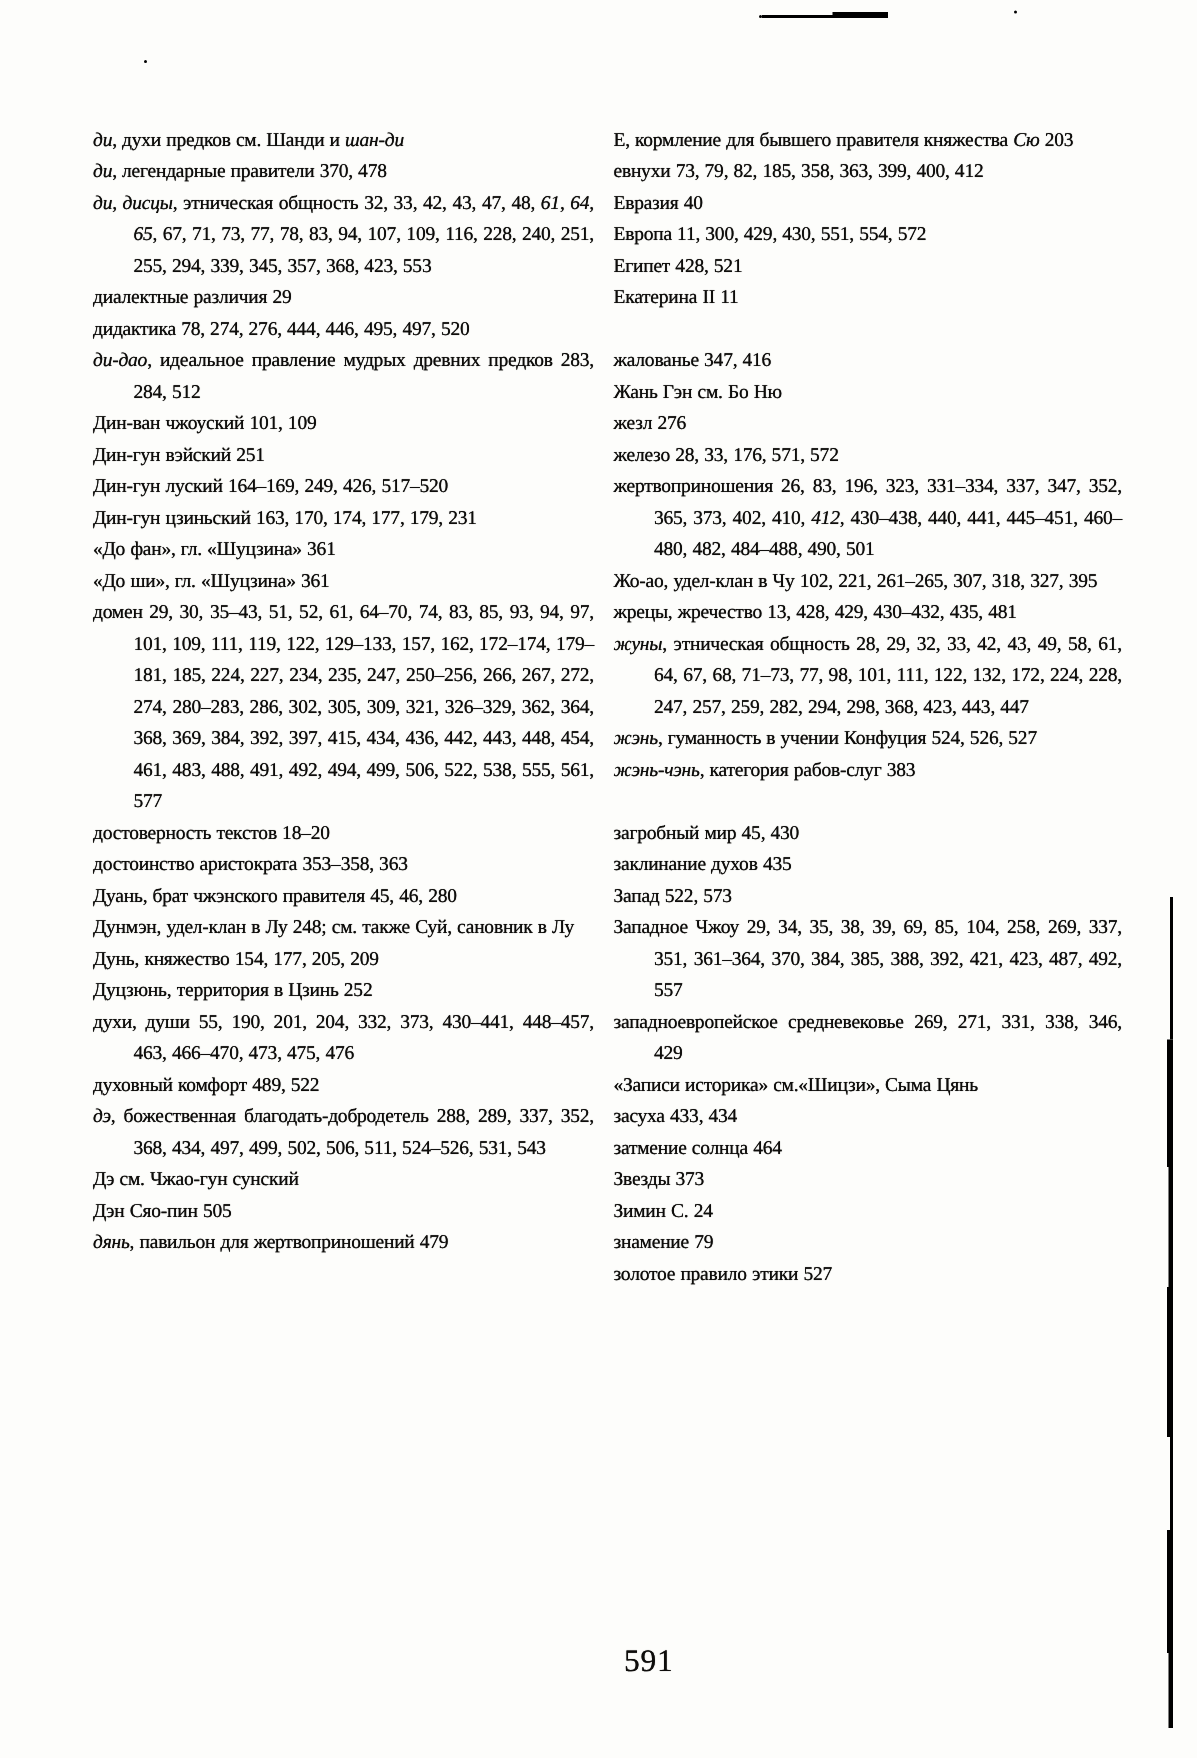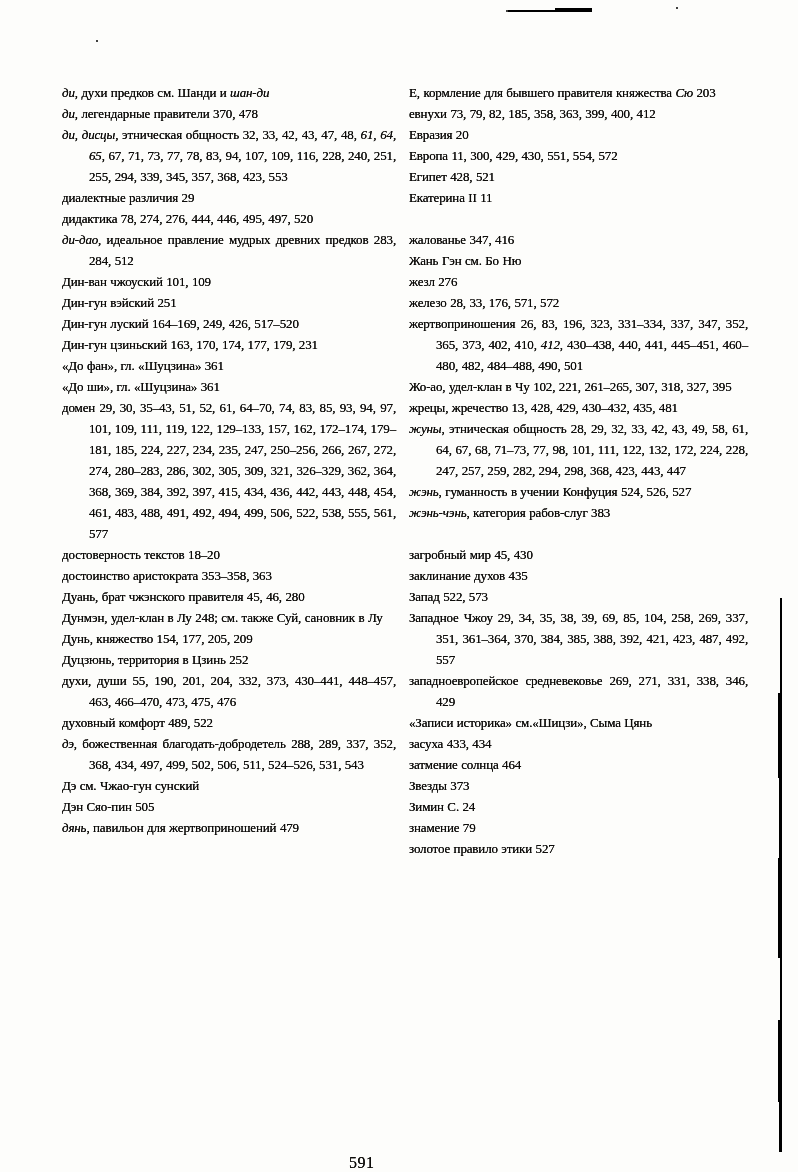--- a/index.html
+++ b/index.html
@@ -24,23 +24,23 @@
     text-align:justify;
     font-size:13px;
     line-height:21px;
     letter-spacing:-0.15px;
     word-spacing:0.4px;
     text-shadow:0 0 0.45px currentColor;
   }
   p.entry em{font-style:italic;}
   .spacer{height:21px;}
   .pagenum{
-    position:absolute;top:1154px;left:349px;width:100px;
-    text-align:left;
-    font-size:16px;
+    position:absolute;top:1095px;left:349px;width:100px;
+    text-align:right;
+    font-size:21px;
     letter-spacing:0.5px;
     text-shadow:0 0 0.45px currentColor;
   }
   
   .rule-thin{position:absolute;left:508px;top:10px;width:48px;height:2px;background:#000;}
   .rule-thick{position:absolute;left:555px;top:8px;width:37px;height:4px;background:#000;}
   .speck{position:absolute;background:#000;border-radius:50%;}
   .speck.a{left:676px;top:7px;width:2px;height:2px;}
   .speck.b{left:506px;top:10px;width:2px;height:2px;}
   .speck.c{left:96px;top:40px;width:2px;height:2px;}
@@ -89,21 +89,21 @@
       <p class="entry"><span>духи, души 55, 190, 201, 204, 332, 373, 430–441, 448–457, 463, 466–470, 473, 475, 476</span></p>
       <p class="entry"><span>духовный комфорт 489, 522</span></p>
       <p class="entry"><em>дэ</em><span>, божественная благодать-добродетель 288, 289, 337, 352, 368, 434, 497, 499, 502, 506, 511, 524–526, 531, 543</span></p>
       <p class="entry"><span>Дэ см. Чжао-гун сунский</span></p>
       <p class="entry"><span>Дэн Сяо-пин 505</span></p>
       <p class="entry"><em>дянь</em><span>, павильон для жертвоприношений 479</span></p>
     </div>
   <div class="col" id="col-right">
       <p class="entry"><span>Е, кормление для бывшего правителя княжества </span><em>Сю</em><span> 203</span></p>
       <p class="entry"><span>евнухи 73, 79, 82, 185, 358, 363, 399, 400, 412</span></p>
-      <p class="entry"><span>Евразия 20</span></p>
+      <p class="entry"><span>Евразия 40</span></p>
       <p class="entry"><span>Европа 11, 300, 429, 430, 551, 554, 572</span></p>
       <p class="entry"><span>Египет 428, 521</span></p>
       <p class="entry"><span>Екатерина II 11</span></p>
       <div class="spacer"></div>
       <p class="entry"><span>жалованье 347, 416</span></p>
       <p class="entry"><span>Жань Гэн см. Бо Ню</span></p>
       <p class="entry"><span>жезл 276</span></p>
       <p class="entry"><span>железо 28, 33, 176, 571, 572</span></p>
       <p class="entry"><span>жертвоприношения 26, 83, 196, 323, 331–334, 337, 347, 352, 365, 373, 402, 410, </span><em>412</em><span>, 430–438, 440, 441, 445–451, 460–480, 482, 484–488, 490, 501</span></p>
       <p class="entry"><span>Жо-ао, удел-клан в Чу 102, 221, 261–265, 307, 318, 327, 395</span></p>

